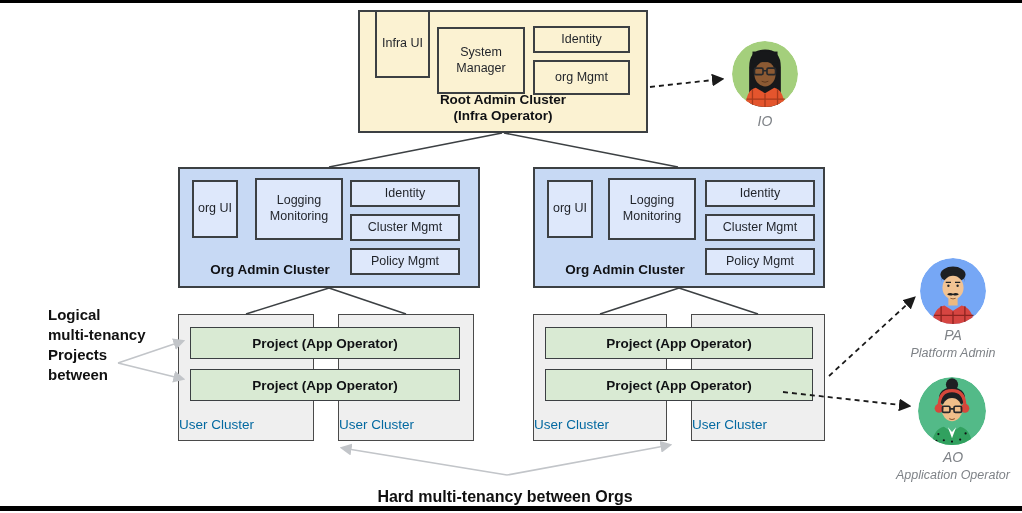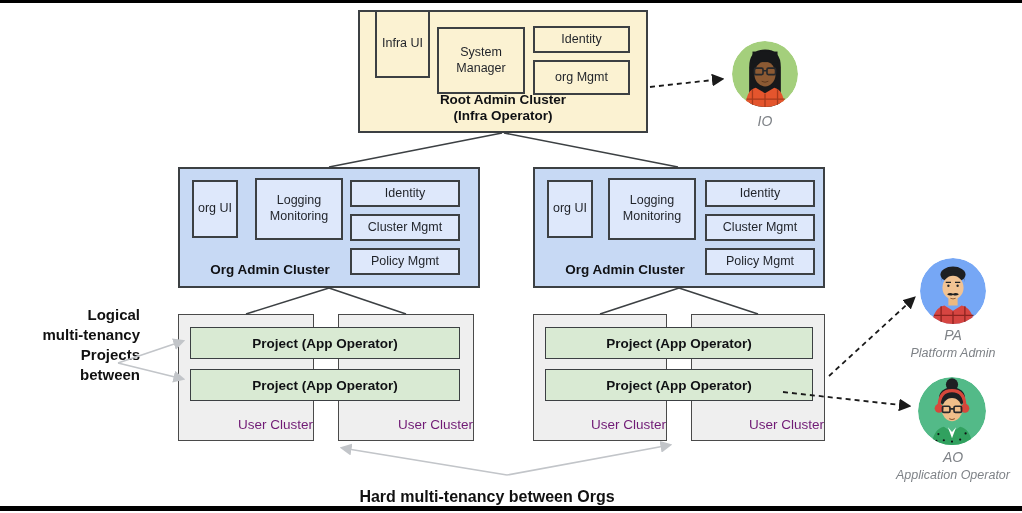--- a/index.html
+++ b/index.html
@@ -10,27 +10,27 @@
   .root-fill{background:#fbf2d2;}
   .org-fill{background:#c7d9f4;}
   .comp{position:absolute;box-sizing:border-box;border:2px solid #3c4043;
         display:flex;align-items:center;justify-content:center;text-align:center;
         font-size:12.5px;line-height:1.25;color:#1f2228;}
   .comp.cream{background:#fbf2d2;}
   .comp.blue{background:#dee8fb;}
   .cluster-title{position:absolute;text-align:center;font-weight:700;font-size:13.5px;
                  color:#101114;line-height:16px;}
   .graybox{position:absolute;box-sizing:border-box;background:#efefef;border:1.5px solid #4a4a4a;}
-  .graybox .uc-label{position:absolute;left:0;right:0;bottom:8px;text-align:right;
-                     font-size:13.5px;color:#701a75;}
+  .graybox .uc-label{position:absolute;left:0;right:0;bottom:8px;text-align:left;
+                     font-size:13.5px;color:#0369a1;}
   .projectbar{position:absolute;box-sizing:border-box;background:#d9ead3;border:1.5px solid #3c4043;
               display:flex;align-items:center;justify-content:center;
               font-weight:700;font-size:13.5px;color:#101114;}
-  .side-label{position:absolute;text-align:right;font-weight:700;font-size:15px;
-              line-height:20px;color:#111;}
+  .side-label{position:absolute;text-align:left;font-weight:700;font-size:15px;
+              line-height:20px;color:#111;margin-left:48px;}
   .bottom-label{position:absolute;text-align:center;font-weight:700;font-size:16px;color:#111;}
   .persona{position:absolute;}
   .persona-labels{position:absolute;text-align:center;color:#7e8287;font-style:italic;}
   .p-code{font-size:14px;line-height:16px;}
   .p-role{font-size:12.5px;line-height:15px;margin-top:3px;}
   .overlay{position:absolute;left:0;top:0;z-index:10;pointer-events:none;}
 </style>
 </head>
 <body>
 
@@ -118,21 +118,21 @@
   <div class="projectbar" style="left:545px;top:369px;width:268px;height:32px;">
     <span>Project  (App Operator)</span>
   </div>
 
   <div class="side-label" style="left:0;top:305px;width:140px;">
     <div>Logical</div>
     <div>multi-tenancy</div>
     <div>Projects</div>
     <div>between</div>
   </div>
-  <div class="bottom-label" style="left:337px;top:488px;width:300px;">Hard multi-tenancy between Orgs</div>
+  <div class="bottom-label" style="left:355px;top:488px;width:300px;">Hard multi-tenancy between Orgs</div>
 
   <div class="persona" style="left:732px;top:41px;">
     <svg width="66" height="66" viewBox="0 0 100 100">
       <defs>
           <clipPath id="cio">
             <circle cx="50" cy="50" r="50"></circle>
           </clipPath>
         </defs>
       <g clip-path="url(#cio)">
         <circle cx="50" cy="50" r="50" fill="#a4cf7c"></circle>

